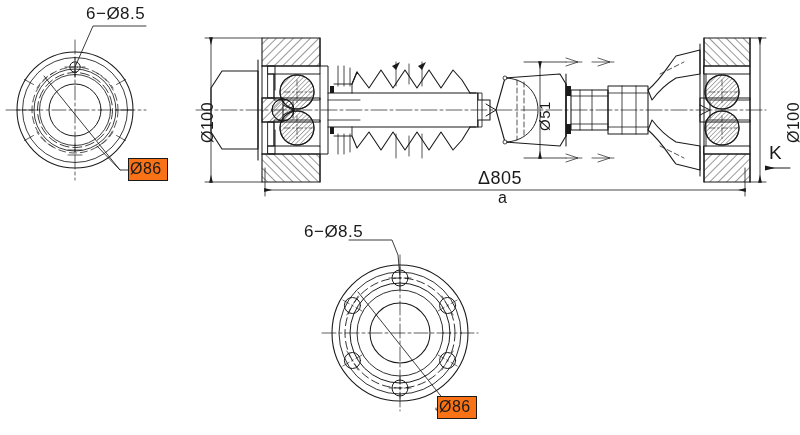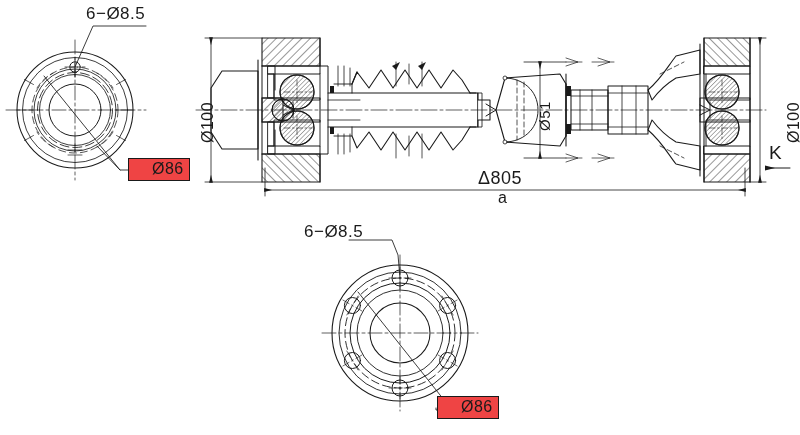--- a/index.html
+++ b/index.html
@@ -3,21 +3,21 @@
 <meta charset="utf-8">
 <style>
   html,body{margin:0;padding:0;background:#ffffff;}
   body{width:800px;height:435px;position:relative;overflow:hidden;
        font-family:"Liberation Sans",sans-serif;color:#1a1a1a;}
   #sheet{position:absolute;left:0;top:0;width:712px;height:435px;}
   svg{position:absolute;left:0;top:0;}
   .lbl{position:absolute;white-space:nowrap;font-family:"Liberation Sans",sans-serif;
        color:#1a1a1a;letter-spacing:0.5px;}
   .rot{transform:rotate(-90deg);transform-origin:left top;}
-  .boxed{border:1px solid #1a1a1a;padding:1px 5px 2px 23px;background:#ef4444;}
+  .boxed{border:1px solid #1a1a1a;padding:1px 5px 2px 1px;background:#f97316;}
 </style>
 </head>
 <body>
 
 <div id="sheet">
 
 <svg width="800" height="435" viewBox="0 0 800 435">
   <defs>
     <pattern id="hatchR" width="6" height="6" patternTransform="rotate(45)" patternUnits="userSpaceOnUse">
       <line x1="0" y1="0" x2="0" y2="6" stroke="#1a1a1a" stroke-width="0.9"></line>

